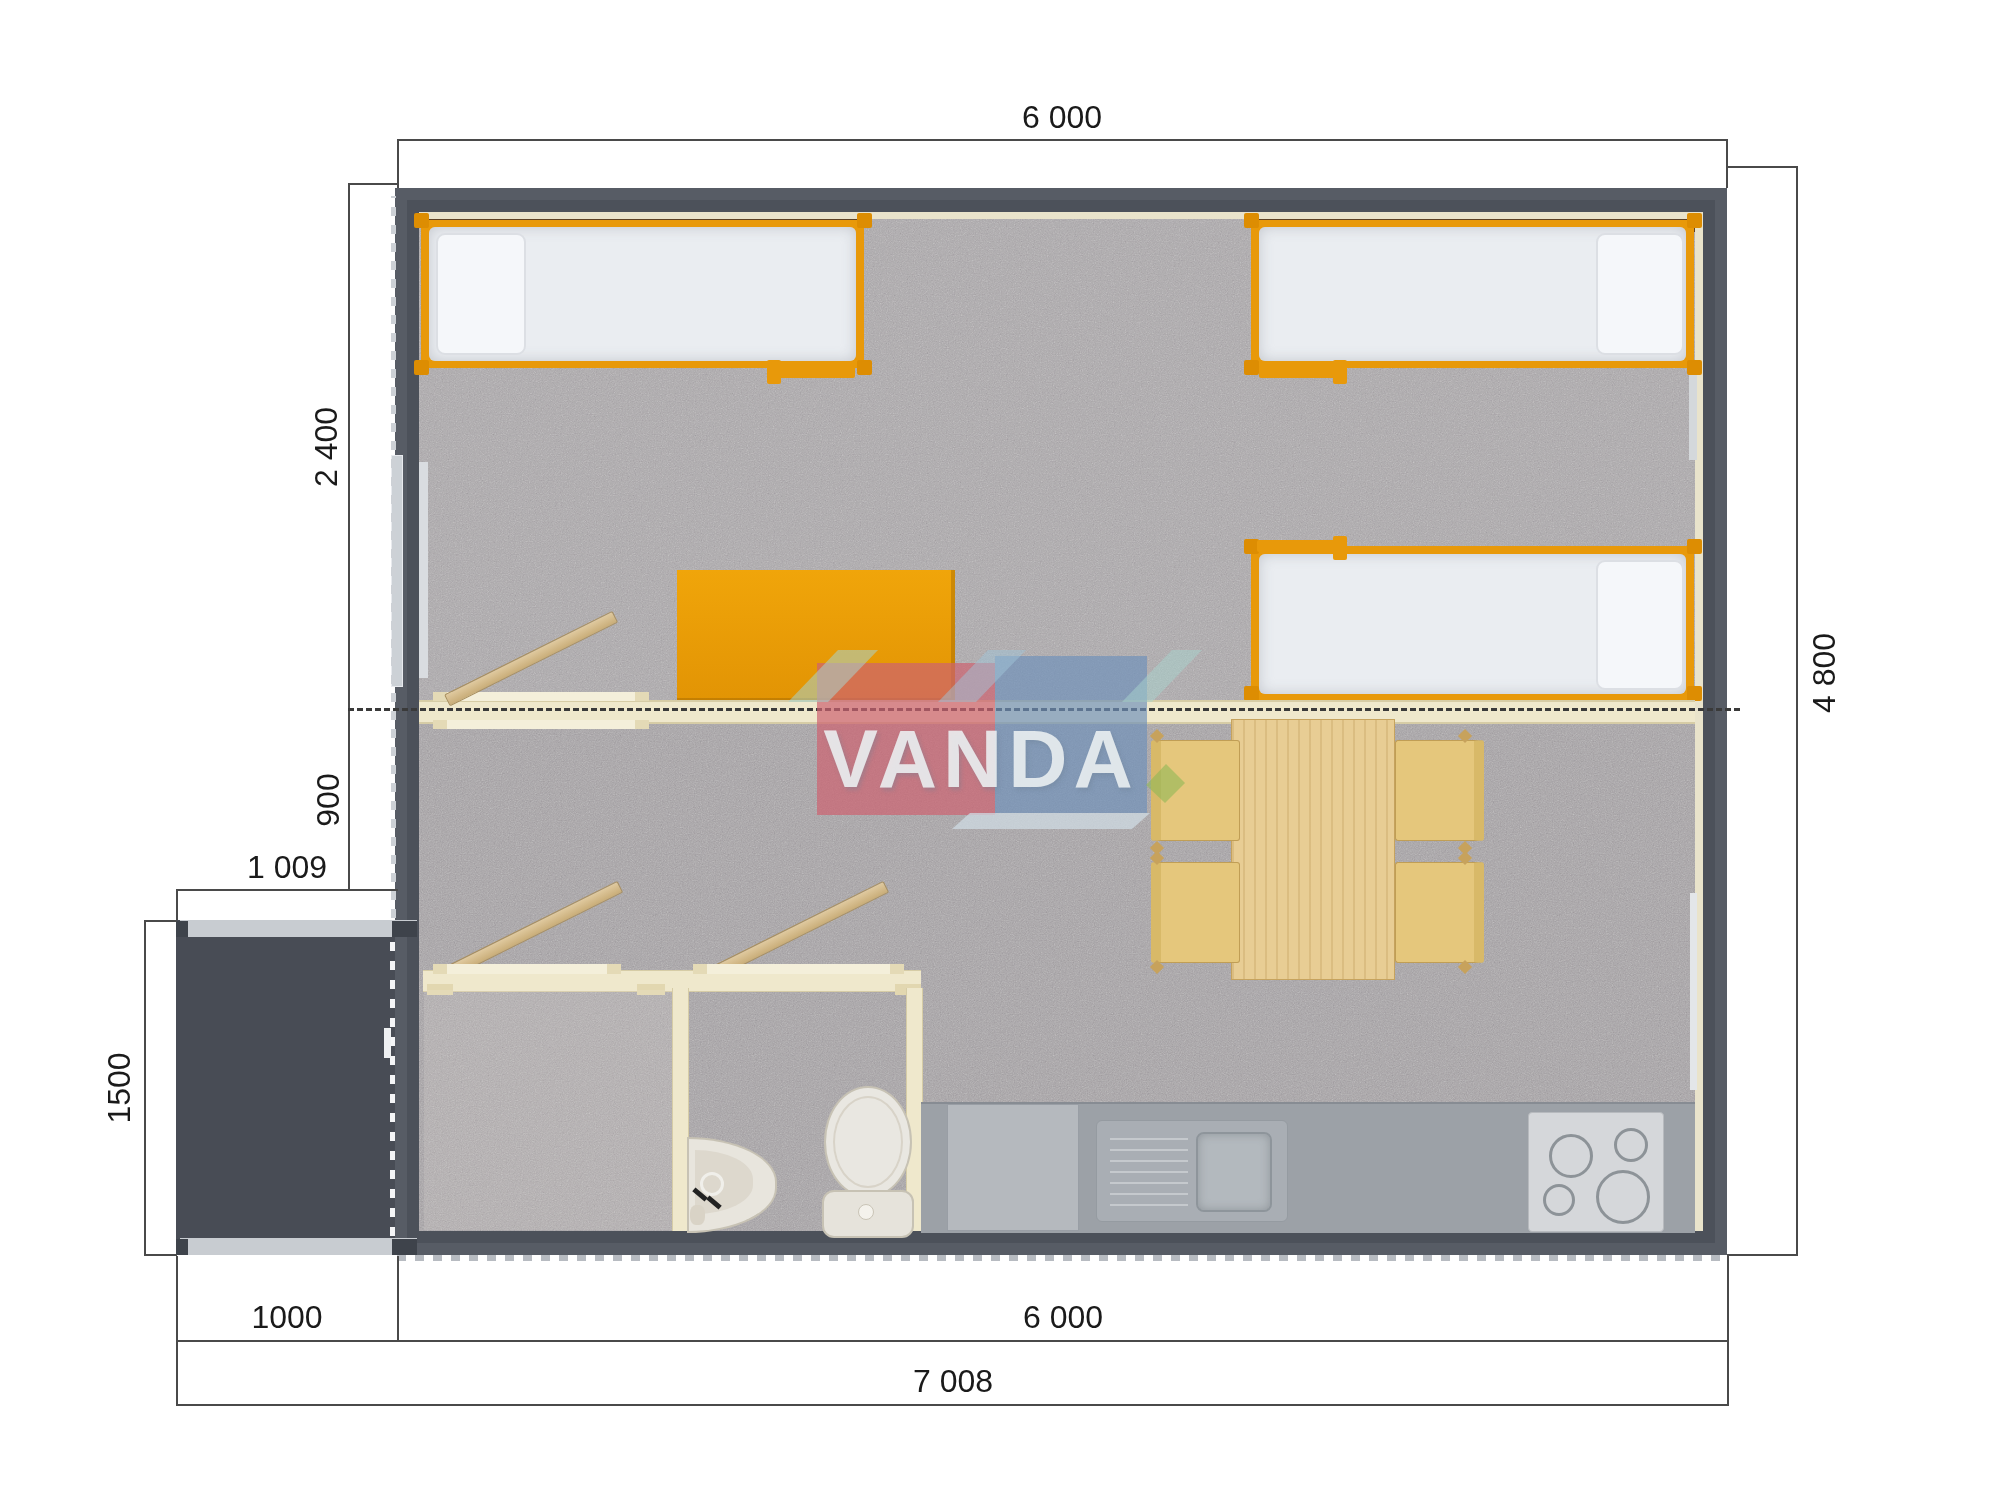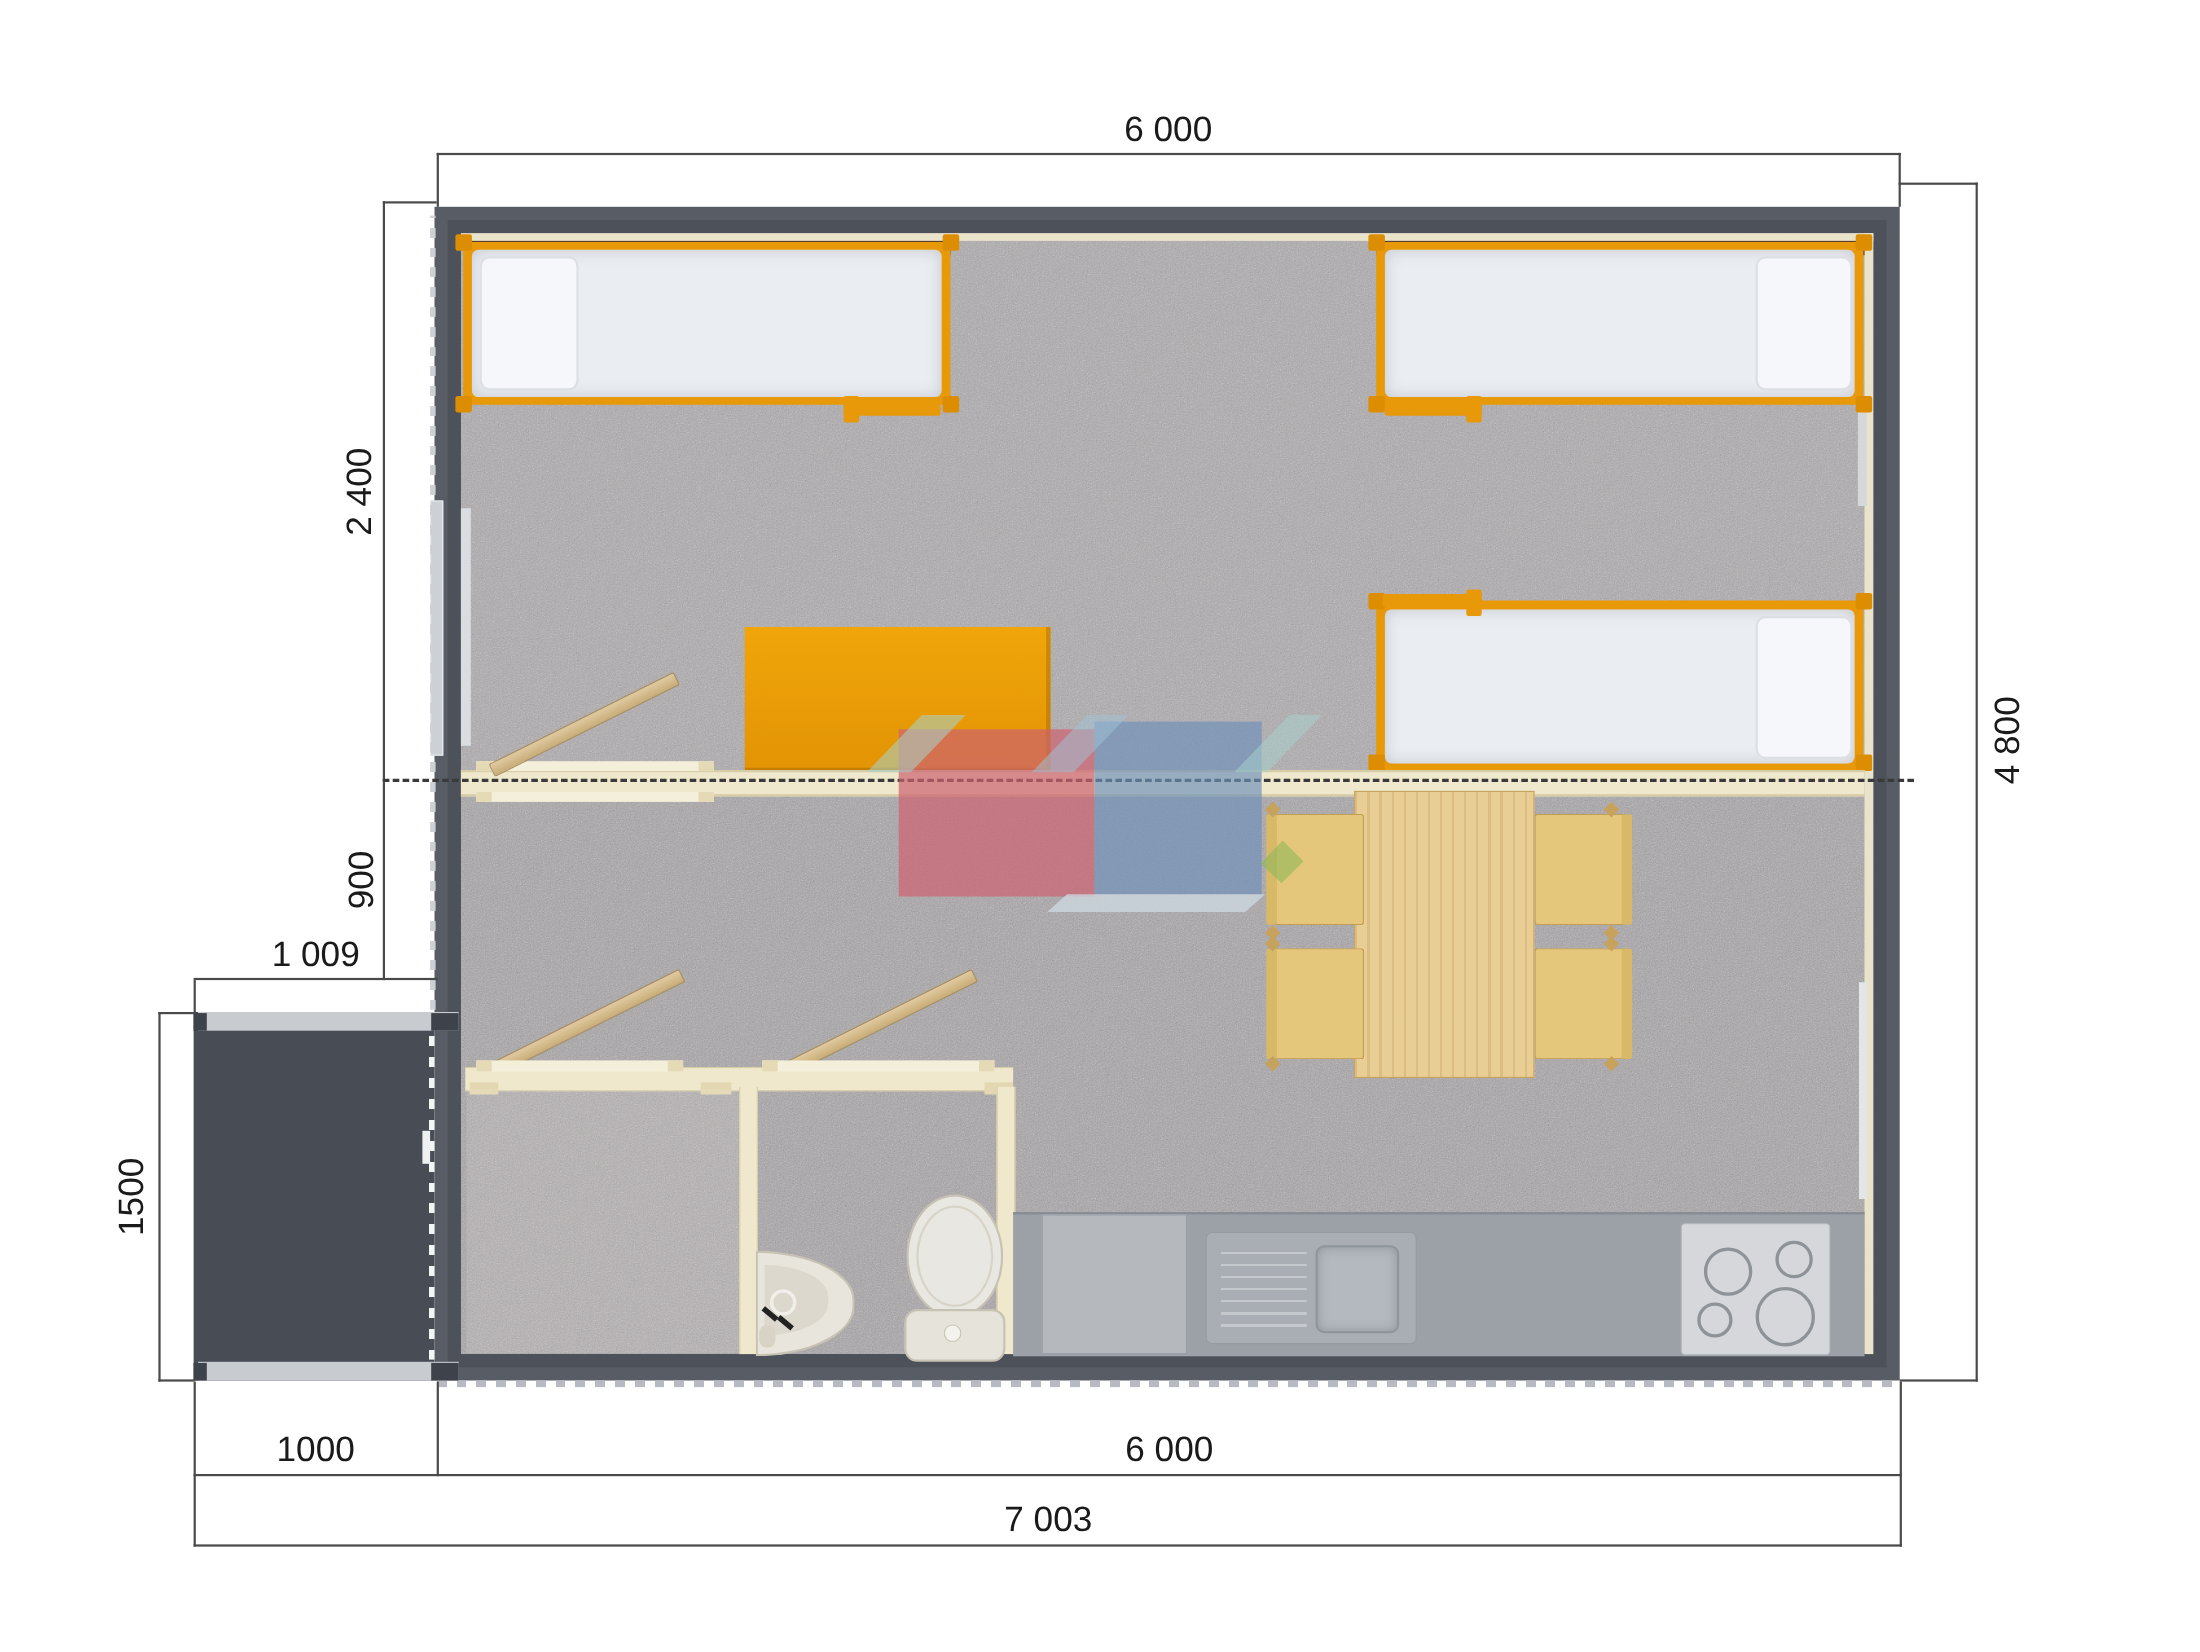--- a/index.html
+++ b/index.html
@@ -175,20 +175,21 @@
 
   <svg class="abs wm" style="left:780px;top:640px;" width="430" height="200" viewBox="0 0 430 200">
     <rect x="37" y="23" width="178" height="152" fill="#cd6270" opacity="0.70"></rect>
     <rect x="215" y="16" width="152" height="157" fill="#6f91b9" opacity="0.68"></rect>
     <polygon points="8,62 58,10 98,10 48,62" fill="#a8d4cd" opacity="0.55"></polygon>
     <polygon points="158,62 208,10 246,10 196,62" fill="#9fc3d7" opacity="0.50"></polygon>
     <polygon points="342,62 392,10 422,10 372,62" fill="#a8d4cd" opacity="0.50"></polygon>
     <polygon points="172,189 190,173 370,173 352,189" fill="#cfdbe3" opacity="0.75"></polygon>
     <polygon points="366,145 386,124 405,143 385,163" fill="#8fb857" opacity="0.60"></polygon>
   </svg>
+  <div id="wm-text">VANDA</div>
 
   <div class="dl" style="left:397px;top:139px;width:1331px;height:2px;"></div>
   <div class="dl" style="left:397px;top:139px;width:2px;height:49px;"></div>
   <div class="dl" style="left:1726px;top:139px;width:2px;height:49px;"></div>
   <div class="dlab" style="left:982px;top:100px;width:160px;">6 000</div>
 
   <div class="dl" style="left:1726px;top:166px;width:72px;height:2px;"></div>
   <div class="dl" style="left:1796px;top:166px;width:2px;height:1090px;"></div>
   <div class="dl" style="left:1727px;top:1254px;width:71px;height:2px;"></div>
   <div class="dlab rot" style="left:1744px;top:656px;width:160px;">4 800</div>
@@ -209,15 +210,15 @@
   <div class="dlab rot" style="left:39px;top:1071px;width:160px;">1500</div>
 
   <div class="dl" style="left:176px;top:1256px;width:2px;height:150px;"></div>
   <div class="dl" style="left:397px;top:1256px;width:2px;height:86px;"></div>
   <div class="dl" style="left:1727px;top:1256px;width:2px;height:150px;"></div>
   <div class="dl" style="left:176px;top:1340px;width:1553px;height:2px;"></div>
   <div class="dlab" style="left:207px;top:1300px;width:160px;">1000</div>
   <div class="dlab" style="left:983px;top:1300px;width:160px;">6 000</div>
 
   <div class="dl" style="left:176px;top:1404px;width:1553px;height:2px;"></div>
-  <div class="dlab" style="left:873px;top:1364px;width:160px;">7 003</div>
+  <div class="dlab" style="left:873px;top:1364px;width:160px;">7 008</div>
 
 </div>
 
 </body></html>

